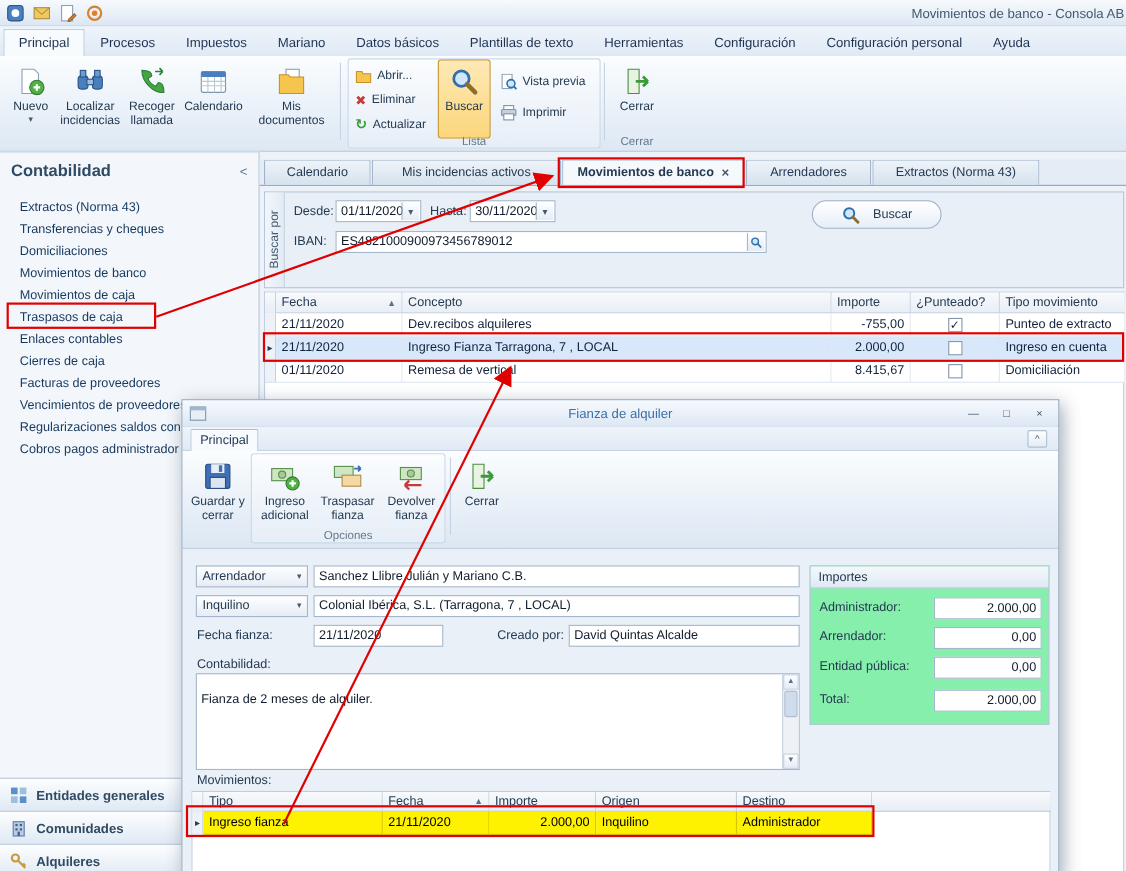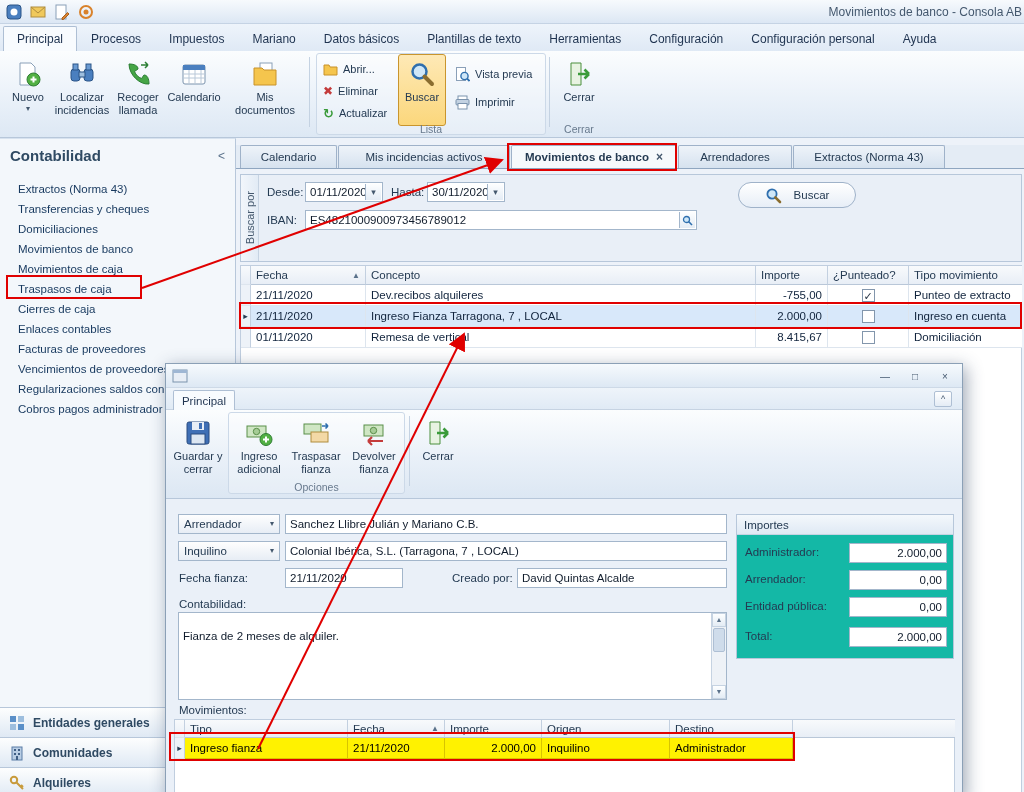--- a/index.html
+++ b/index.html
@@ -65,21 +65,21 @@
 .dlg-tabs{position:absolute;left:0;top:24px;width:796px;height:22px;background:linear-gradient(#eef4fa,#e0eaf5);border-bottom:1px solid #c6d3e2}
 .dlg-tab{position:absolute;left:7px;top:2px;height:20px;width:62px;background:#f8fbfe;border:1px solid #aebfd4;border-bottom:none;border-radius:2px 2px 0 0;display:flex;align-items:center;justify-content:center;font-size:11.5px;color:#1f3350}
 .chevbtn{position:absolute;right:10px;top:3px;width:18px;height:16px;border:1px solid #aebfd4;border-radius:2px;background:linear-gradient(#fff,#e4ecf5);display:flex;align-items:center;justify-content:center;font-size:9px;color:#44586e}
 .dlg-ribbon{position:absolute;left:0;top:46px;width:796px;height:89px;background:linear-gradient(#fbfdfe,#e9f0f8 55%,#dce7f3);border-bottom:1px solid #b7c7da}
 .dlg-body{position:absolute;left:0;top:135px;width:796px;height:301px;background:#eaf0f8}
 .combo{position:absolute;height:20px;background:linear-gradient(#fefefe,#e7edf5);border:1px solid #a3b6cb;display:flex;align-items:center;justify-content:space-between;padding:0 5px;font-size:11.5px;color:#243a52}
 .ta{position:absolute;background:#fff;border:1px solid #a3b6cb;font-size:11.5px;color:#101c2c;padding:16px 4px;line-height:1.25}
 .sbar{position:absolute;right:0;top:0;bottom:0;width:15px;background:#eef2f7;border-left:1px solid #c6d3e2}
 .sarrow{position:absolute;left:0;width:14px;height:14px;display:flex;align-items:center;justify-content:center;font-size:7px;color:#5a718a;background:linear-gradient(#fdfeff,#e4ecf5);border:1px solid #c6d3e2}
 .sthumb{position:absolute;left:1px;top:15px;width:12px;height:24px;background:#cfdceb;border:1px solid #aebfd4;border-radius:2px}
-.gbox{position:absolute;border:1px solid #b7c7da;background:#14b8a6}
+.gbox{position:absolute;border:1px solid #b7c7da;background:#86efac}
 .gbox-title{height:20px;background:linear-gradient(#f4f8fc,#dfe9f4);border-bottom:1px solid #c6d3e2;display:flex;align-items:center;padding:0 7px;font-size:11.5px;color:#243a52}
 .mgrid{position:absolute;left:8px;top:220px;width:781px;height:81px;background:#fff;border:1px solid #c0cedf}
 
 .ann{position:absolute;left:0;top:0;z-index:50;pointer-events:none}
 </style>
 </head>
 <body>
 
 <div class="abs titlebar">
   <span class="qicon">
@@ -245,22 +245,22 @@
 <div class="abs sidebar">
   <div class="side-title">Contabilidad</div>
   <div class="side-collapse">&lt;</div>
   <div class="side-items">
     <div class="side-item">Extractos (Norma 43)</div>
     <div class="side-item">Transferencias y cheques</div>
     <div class="side-item">Domiciliaciones</div>
     <div class="side-item">Movimientos de banco</div>
     <div class="side-item">Movimientos de caja</div>
     <div class="side-item">Traspasos de caja</div>
+    <div class="side-item">Enlaces contables</div>
     <div class="side-item">Cierres de caja</div>
-    <div class="side-item">Enlaces contables</div>
     <div class="side-item">Facturas de proveedores</div>
     <div class="side-item">Vencimientos de proveedores</div>
     <div class="side-item">Regularizaciones saldos con</div>
     <div class="side-item">Cobros pagos administrador</div>
   </div>
   <div class="bottombtn" style="top:568px">
     <span>
         <svg width="16" height="16">
           <rect x="1" y="1" width="6" height="6" fill="#5a8fc8"></rect>
           <rect x="9" y="1" width="6" height="6" fill="#9dbede"></rect>
@@ -404,20 +404,21 @@
 </div>
 
 <div class="abs dialog">
   <div class="dlg-title">
     <span>
         <svg width="16" height="16">
           <rect x="1" y="2" width="14" height="12" fill="#e8eef6" stroke="#7b93ad"></rect>
           <rect x="1" y="2" width="14" height="3" fill="#9fb7d4"></rect>
         </svg>
       </span>
+    <span class="dlg-title-text">Fianza de alquiler</span>
     <span class="winbtns">
       <span class="winbtn">—</span>
       <span class="winbtn">□</span>
       <span class="winbtn">×</span>
     </span>
   </div>
   <div class="dlg-tabs">
     <div class="dlg-tab">Principal</div>
     <div class="chevbtn">^</div>
   </div>

